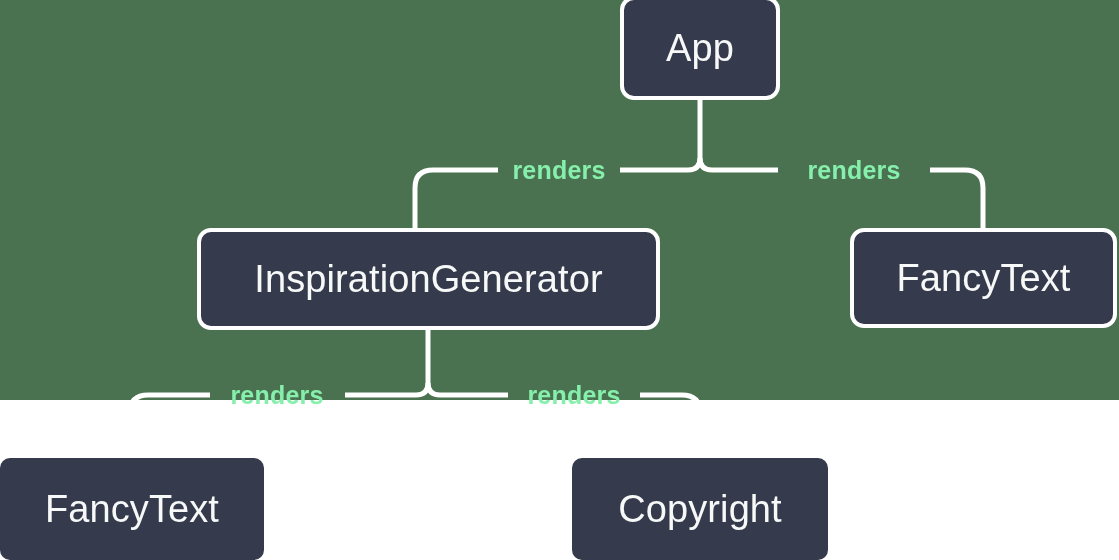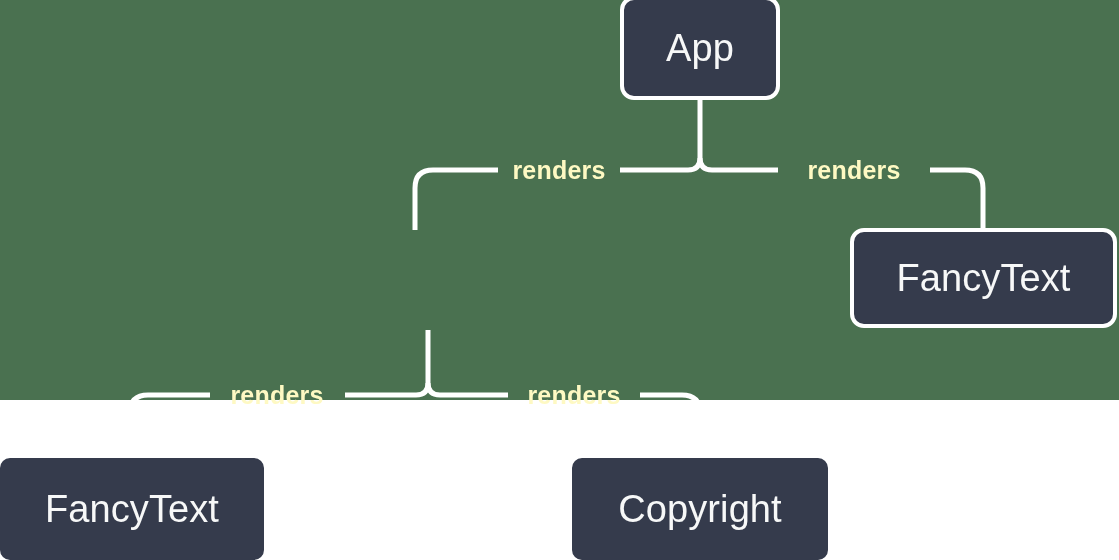--- a/index.html
+++ b/index.html
@@ -39,21 +39,21 @@
     font-weight: 400;
     letter-spacing: 0.1px;
     white-space: nowrap;
   }
   .node-label {
     display: block;
     line-height: 1;
   }
   .edge-label {
     position: absolute;
-    color: #fef9c3;
+    color: #86efac;
     font-size: 25px;
     font-weight: 700;
     line-height: 1;
     white-space: nowrap;
     transform: translate(-50%, -50%);
     letter-spacing: 0.2px;
   }
 
   
   #node-app        { left: 620px; top: -4px;  width: 160px; height: 104px; border-top-left-radius: 14px; border-top-right-radius: 14px; }
@@ -88,20 +88,23 @@
     <path d="M 210 395 L 148 395 Q 130 395 130 413 L 130 456"></path>
 
     <path d="M 440 395 L 508 395"></path>
     <path d="M 640 395 L 682 395 Q 700 395 700 413 L 700 456"></path>
   </svg>
 
   <div class="node" id="node-app">
     <span class="node-label">App</span>
   </div>
 
+  <div class="node" id="node-inspiration">
+    <span class="node-label">InspirationGenerator</span>
+  </div>
 
   <div class="node" id="node-fancytext-right">
     <span class="node-label">FancyText</span>
   </div>
 
   <div class="node" id="node-fancytext-left">
     <span class="node-label">FancyText</span>
   </div>
 
   <div class="node" id="node-copyright">

